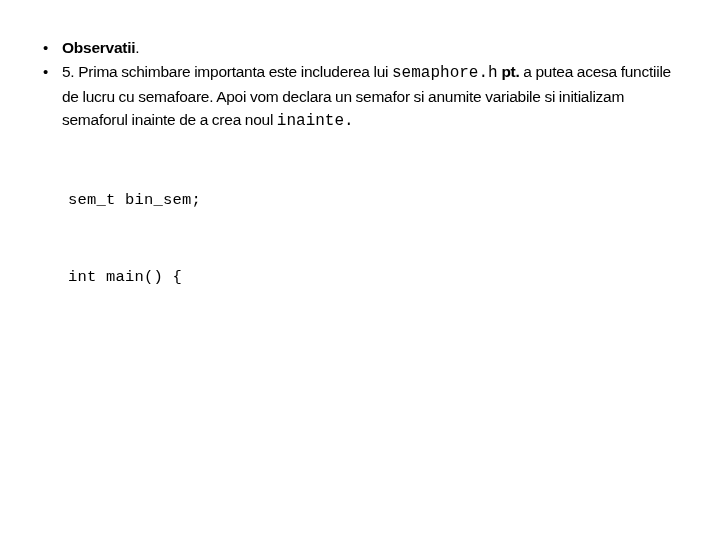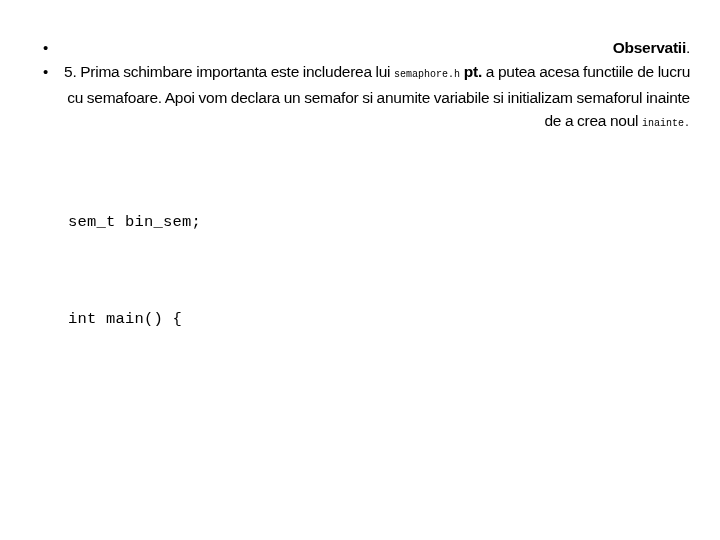--- a/index.html
+++ b/index.html
@@ -42,41 +42,39 @@
     padding-left: 5px;
     box-sizing: border-box;
   }
   .bullet-text {
     flex: 1;
     font-family: "Liberation Sans", sans-serif;
     font-size: 15.5px;
     line-height: 23px;
     letter-spacing: -0.25px;
     word-spacing: -0.3px;
-    text-align: right;
   }
   .b-bold { font-weight: bold; }
   .mono {
     font-family: "Liberation Mono", "DejaVu Sans Mono", monospace;
-    font-size: 10px;
+    font-size: 16px;
     letter-spacing: 0px;
   }
   
   .code-block {
     margin-top: 4px;
     margin-left: 30px;
     font-family: "Liberation Mono", "DejaVu Sans Mono", monospace;
     font-size: 15.5px;
     line-height: 25.5px;
     white-space: pre;
     letter-spacing: 0.2px;
   }
   .code-line {
     white-space: pre;
-    margin-top: 20px;
   }
   .row-gap-top { margin-top: 1px; }
 </style>
 </head>
 <body style="background-color: rgb(255, 255, 255); color: rgb(0, 0, 0);">
 
 <div class="slide">
   <div class="content">
 
     <div class="bullet-row">

